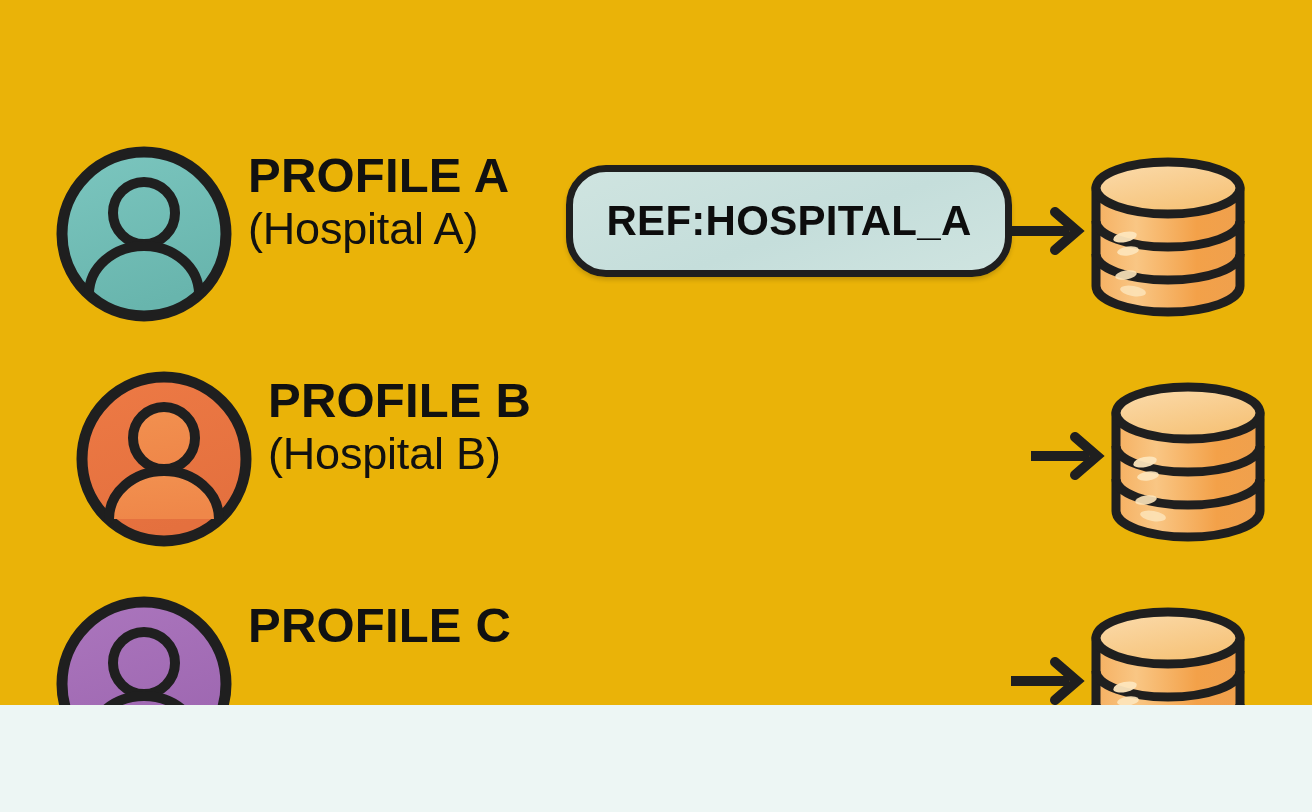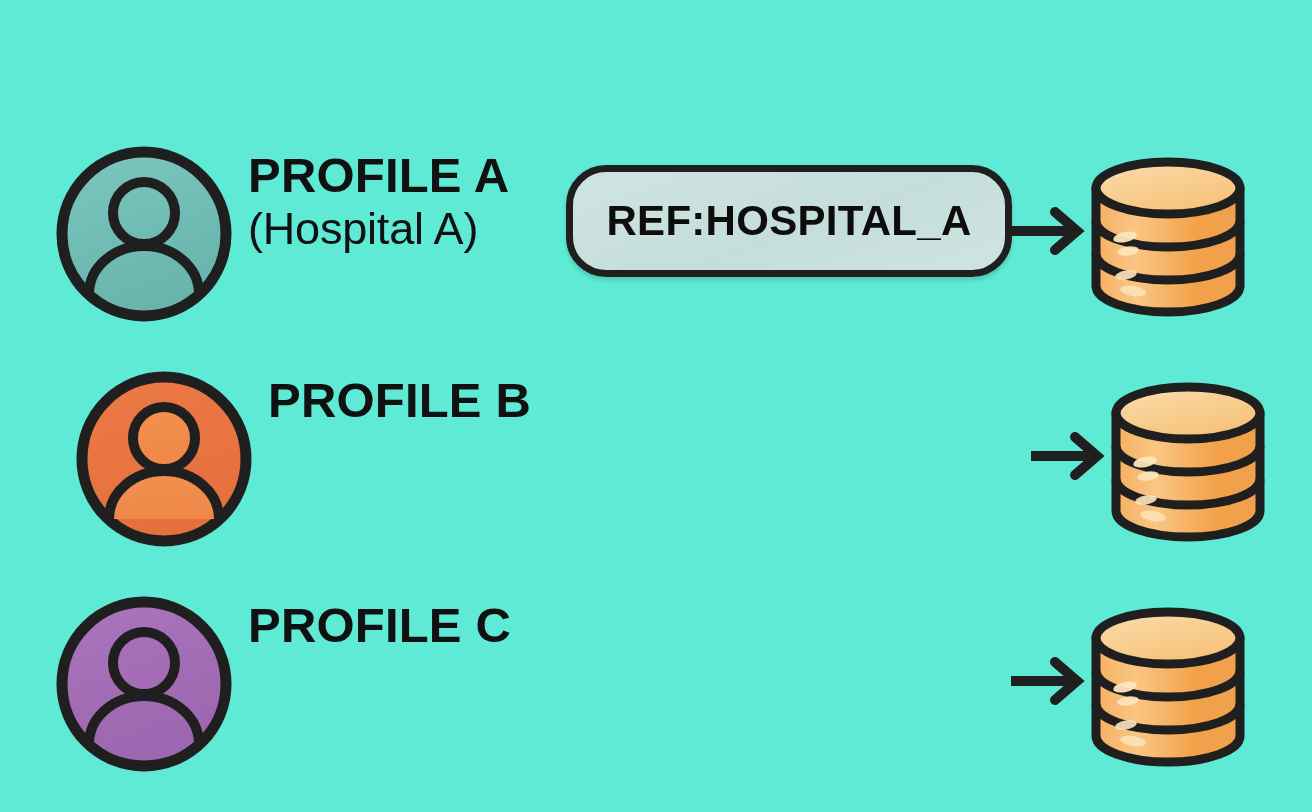--- a/index.html
+++ b/index.html
@@ -7,22 +7,22 @@
     margin: 0;
     padding: 0;
     background: #edf6f4;
   }
   body {
     font-family: "Liberation Sans", sans-serif;
   }
   #canvas {
     position: relative;
     width: 1312px;
-    height: 812px;
-    background: #5eead4;
+    height: 705px;
+    background: #eab308;
     overflow: hidden;
   }
   .row {
     position: absolute;
     left: 0;
     width: 1312px;
     height: 180px;
     display: block;
   }
   .avatar {
@@ -171,20 +171,21 @@
           </linearGradient>
         </defs>
         <circle cx="89" cy="89" r="82" fill="url(#av2)" stroke="#1f1f1f" stroke-width="11"></circle>
         <circle cx="89" cy="68" r="31" fill="url(#av2b)" stroke="#1f1f1f" stroke-width="10"></circle>
         <path d="M 34 149 A 55 48 0 0 1 144 149" fill="url(#av2b)" stroke="#1f1f1f" stroke-width="10" stroke-linecap="round"></path>
       </svg>
     </div>
 
     <div class="profile-labels">
       <div class="profile-title">PROFILE B</div>
+      <div class="profile-sub">(Hospital B)</div>
     </div>
 
 
     <div class="arrow">
       <svg viewBox="0 0 76 48" width="76" height="48">
         <line x1="2" y1="24" x2="60" y2="24" stroke="#1f1f1f" stroke-width="10" stroke-linecap="butt"></line>
         <polyline points="46,5 68,24 46,43" fill="none" stroke="#1f1f1f" stroke-width="10" stroke-linecap="round" stroke-linejoin="miter"></polyline>
       </svg>
     </div>
 

